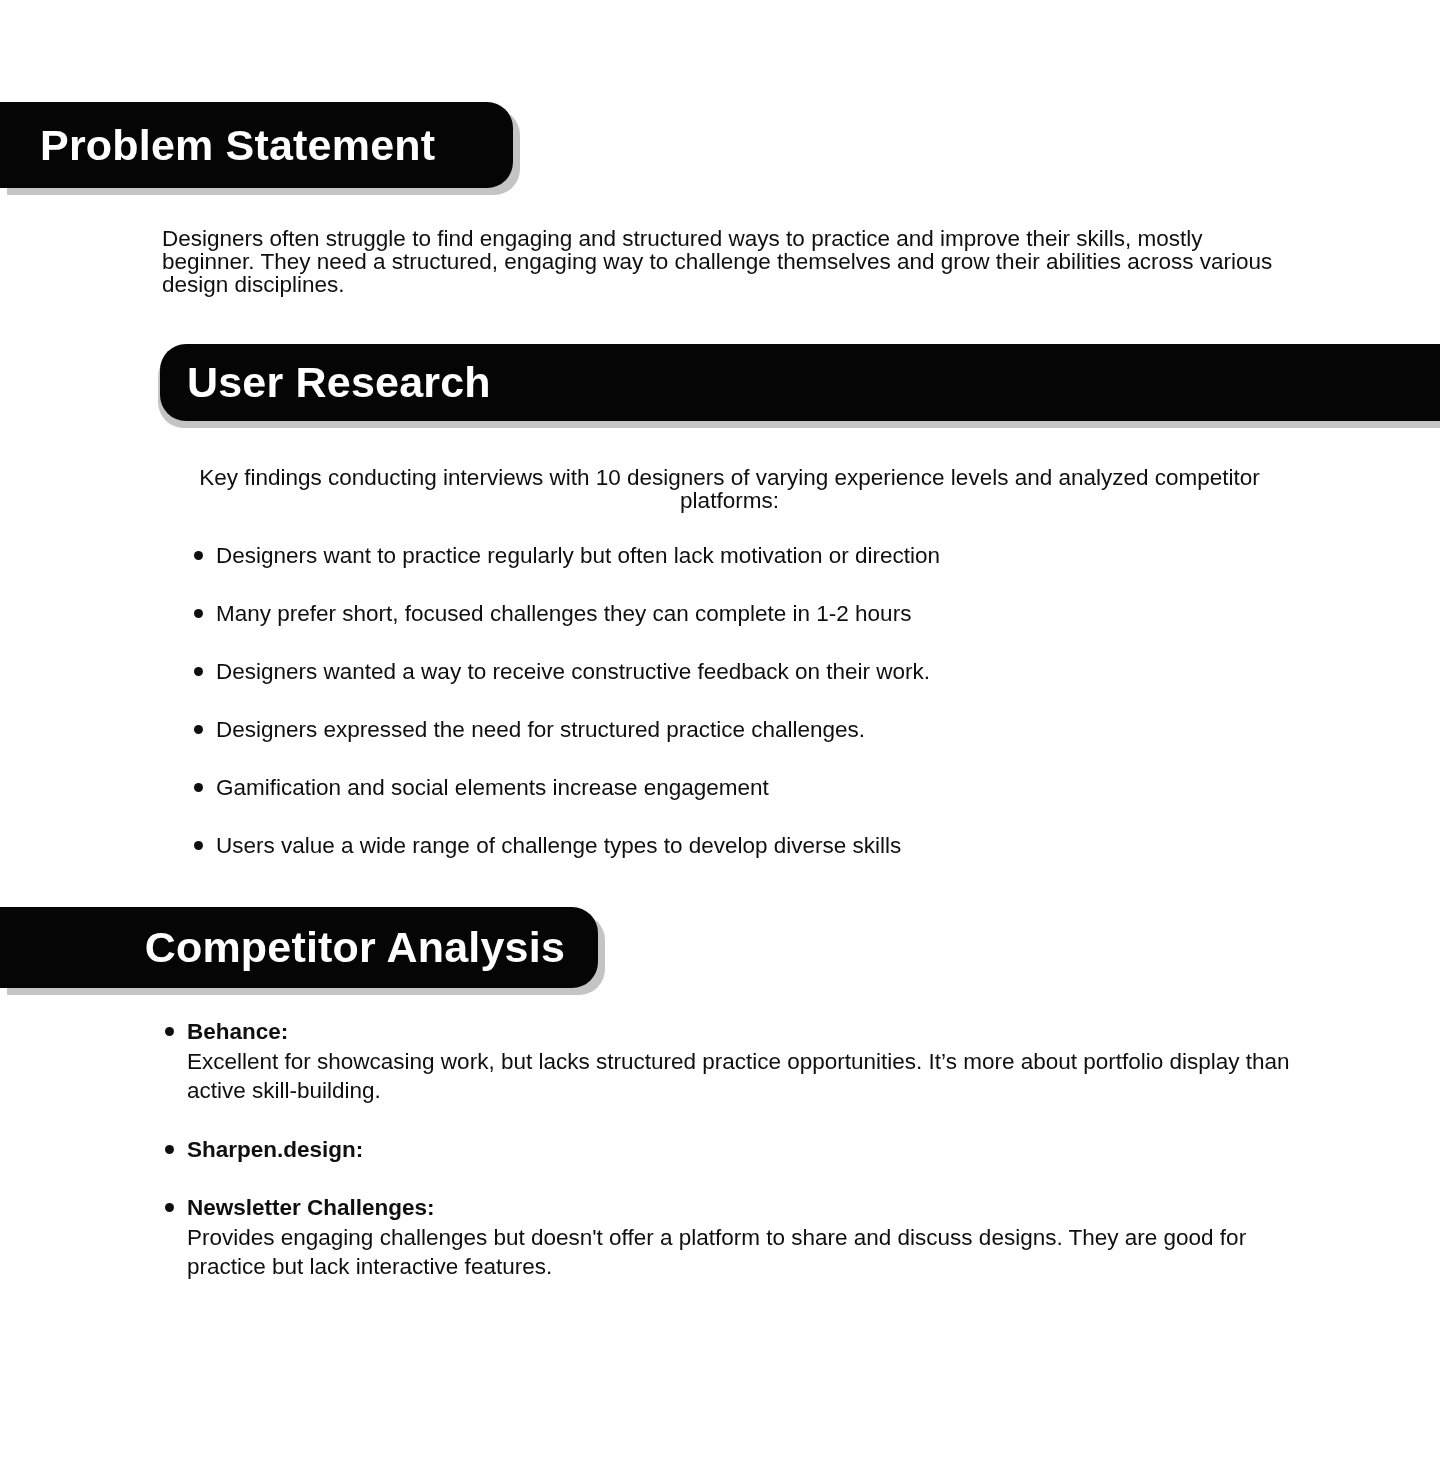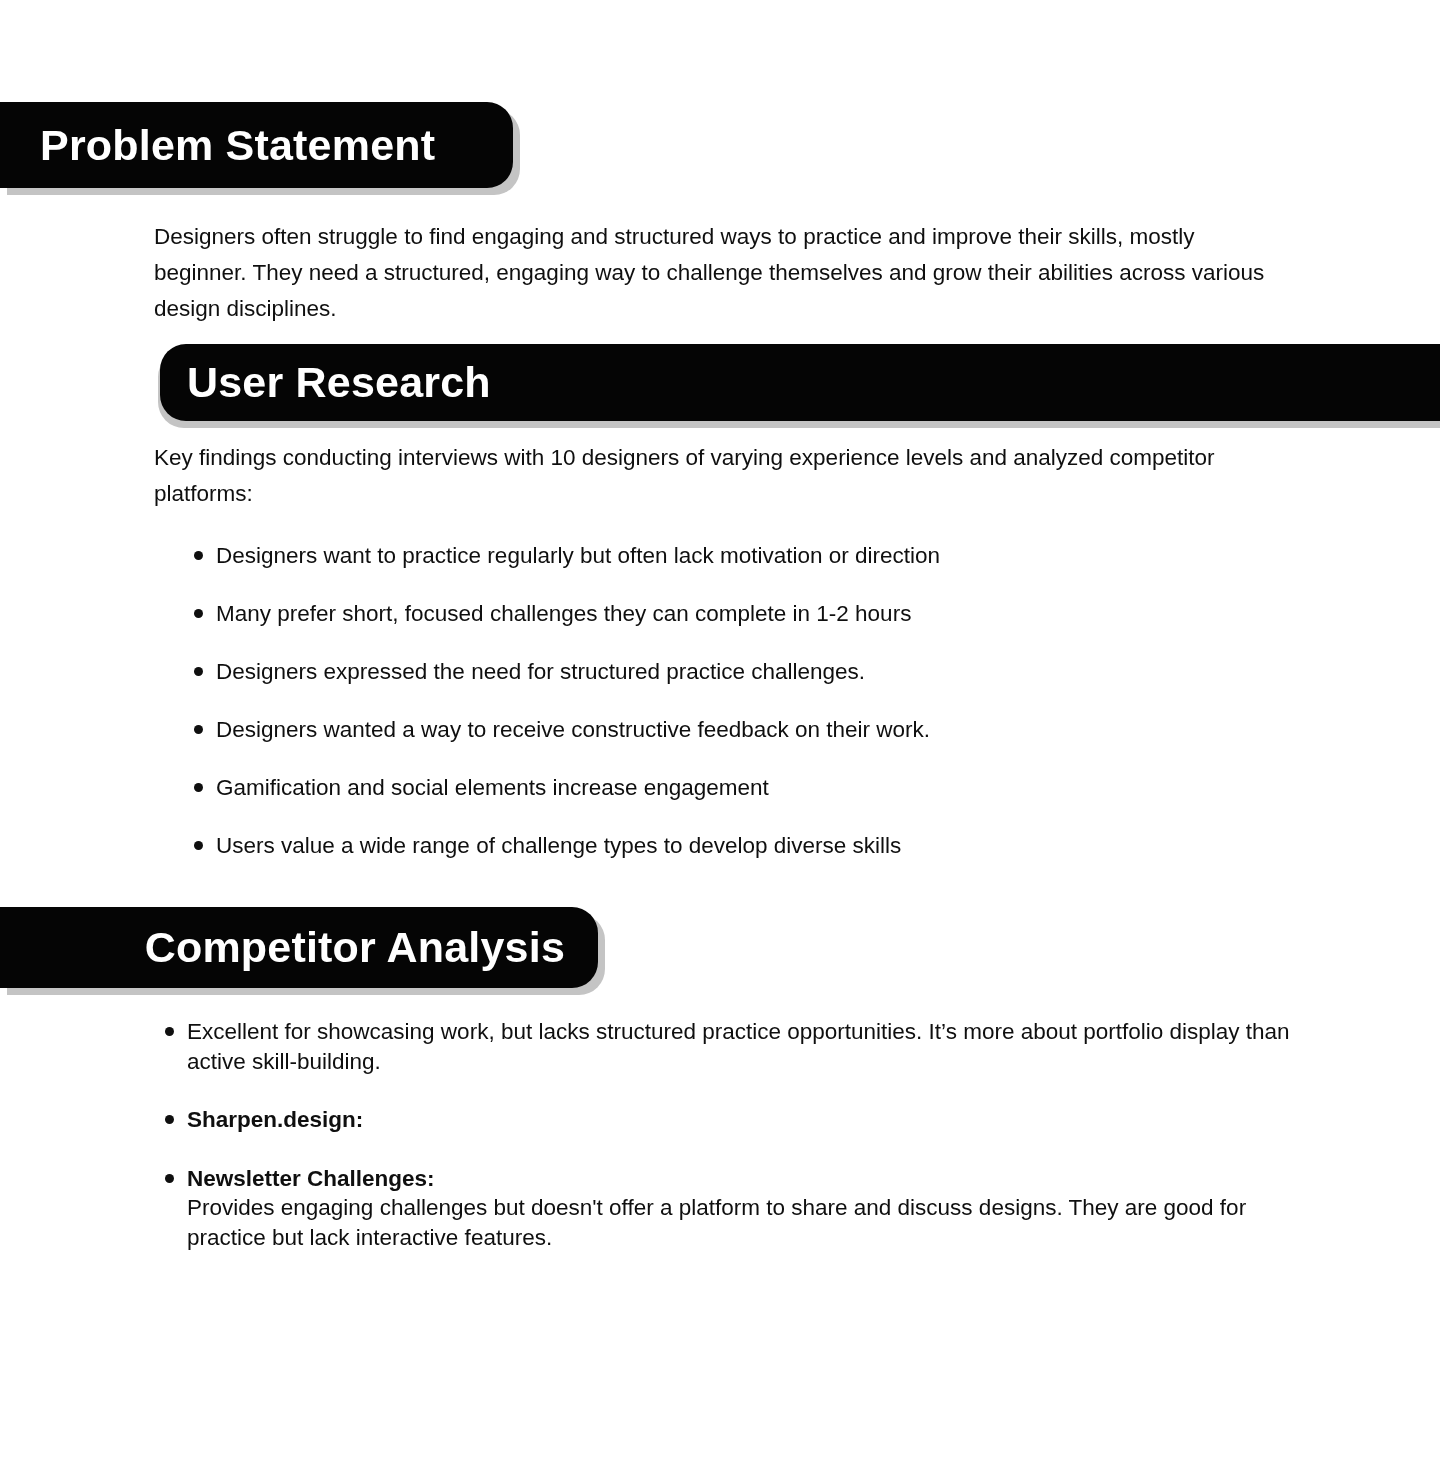--- a/index.html
+++ b/index.html
@@ -33,27 +33,27 @@
   }
   .pill-bleed-left  { border-radius: 0 26px 26px 0; box-shadow: 7px 7px 0 var(--shadow); }
   .pill-bleed-right { border-radius: 26px 0 0 26px; box-shadow: -2px 7px 0 var(--shadow); }
 
   #ps-pill { left: 0; top: 102px; width: 513px; height: 86px; }
   #ur-pill { left: 160px; top: 344px; width: 1410px; height: 77px; padding-left: 27px; }
   #ca-pill { left: 0; top: 907px; width: 598px; height: 81px; justify-content: flex-end; padding-right: 33px; }
 
   .para {
     position: absolute;
-    margin: 4px;
+    margin: 12px;
     font-size: 22.5px;
-    line-height: 36px;
+    line-height: 23px;
     color: var(--body-text);
   }
   #ps-body  { left: 150px; top: 215px; width: 1125px; }
-  #ur-intro { left: 150px; top: 436px; width: 1135px; }
+  #ur-intro { left: 150px; top: 454px; width: 1135px; text-align: center; }
 
   ul.bullets {
     position: absolute;
     list-style: none;
     margin: 0;
     padding: 0;
   }
   ul.bullets li {
     position: relative;
     font-size: 22.5px;
@@ -88,32 +88,33 @@
 
 <div class="pill pill-bleed-right" id="ur-pill">
   <span>User Research</span>
 </div>
 
 <p class="para" id="ur-intro">Key findings conducting interviews with 10 designers of varying experience levels and analyzed competitor platforms:</p>
 
 <ul class="bullets" id="ur-list">
   <li>Designers want to practice regularly but often lack motivation or direction</li>
   <li>Many prefer short, focused challenges they can complete in 1-2 hours</li>
+  <li>Designers wanted a way to receive constructive feedback on their work.</li>
   <li>Designers expressed the need for structured practice challenges.</li>
-  <li>Designers wanted a way to receive constructive feedback on their work.</li>
   <li>Gamification and social elements increase engagement</li>
   <li>Users value a wide range of challenge types to develop diverse skills</li>
 </ul>
 
 <div class="pill pill-bleed-left" id="ca-pill">
   <span>Competitor Analysis</span>
 </div>
 
 <ul class="bullets" id="ca-list">
   <li>
+    <span class="item-name">Behance:</span>
     <span class="item-desc">Excellent for showcasing work, but lacks structured practice opportunities. It’s more about portfolio display than active skill-building.</span>
   </li>
   <li>
     <span class="item-name">Sharpen.design:</span>
   </li>
   <li>
     <span class="item-name">Newsletter Challenges:</span>
     <span class="item-desc">Provides engaging challenges but doesn't offer a platform to share and discuss designs. They are good for practice but lack interactive features.</span>
   </li>
 </ul>

